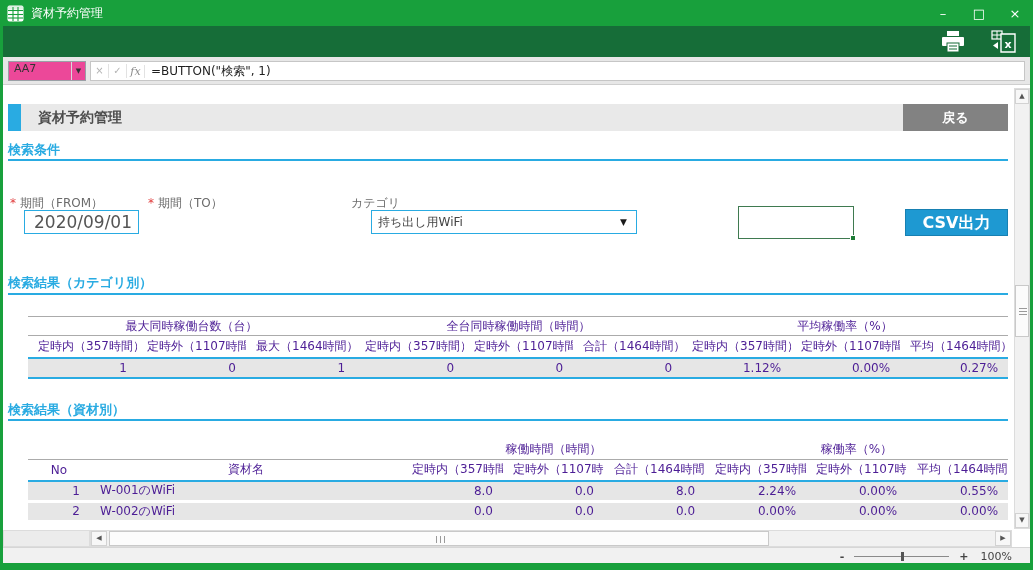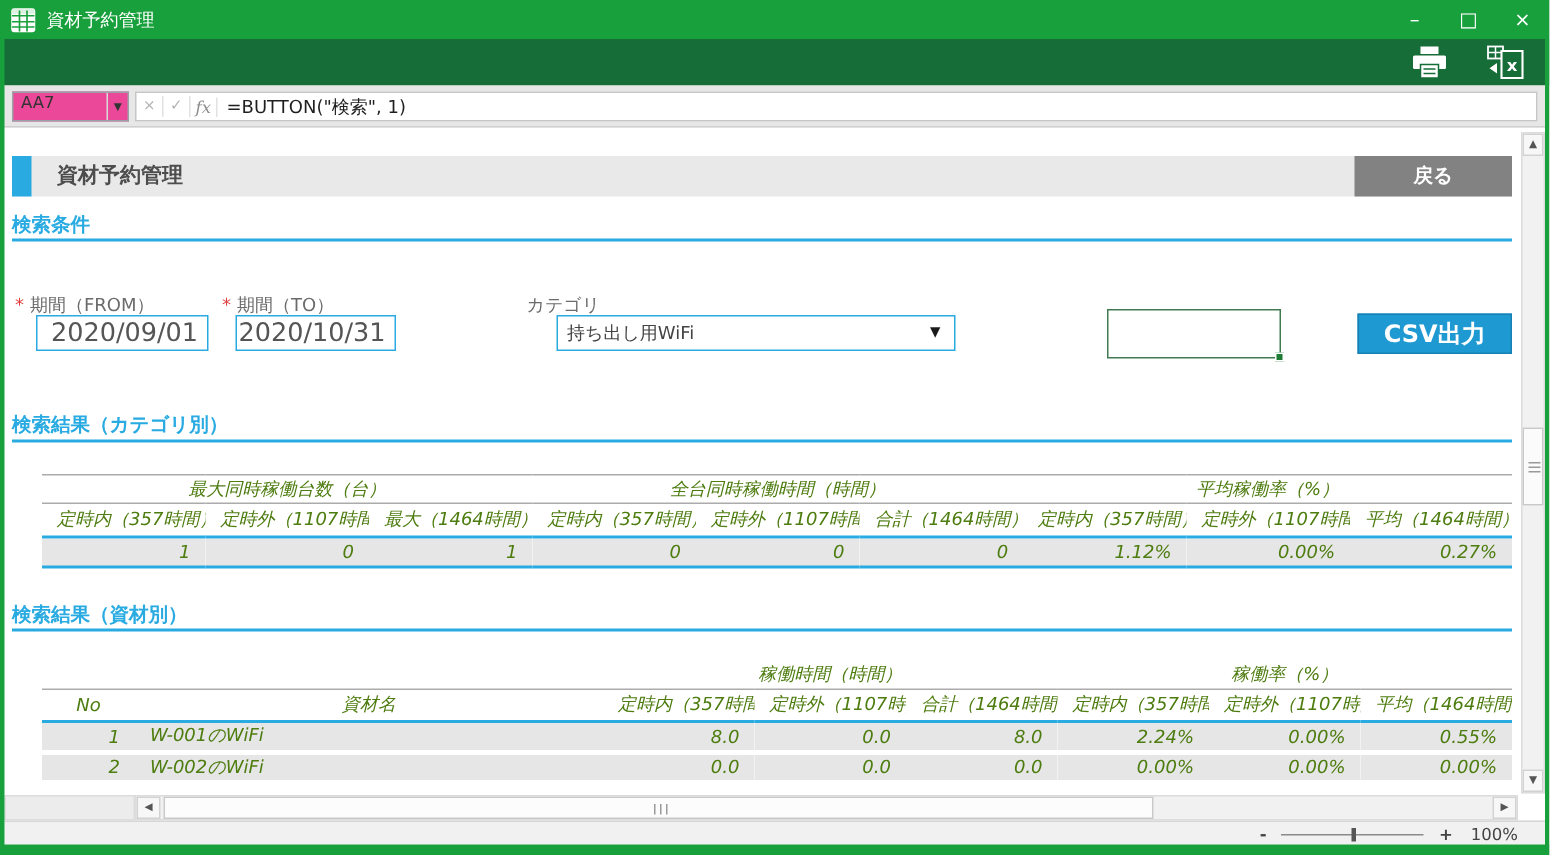--- a/index.html
+++ b/index.html
@@ -68,21 +68,21 @@
     border:1px solid #3f7a50; padding:2px; }
   #search-button { width:110px; height:27px; background:#1E99D2; color:#fff; font-size:13px;
     font-weight:bold; text-align:center; line-height:27px; cursor:default; }
   #search-handle { position:absolute; right:-3px; bottom:-3px; width:6px; height:6px;
     background:#1e7c36; border:1px solid #fff; }
   #csv-button { position:absolute; left:905px; top:209px; width:103px; height:27px;
     background:#1E99D2; border:1px solid #1780b2; color:#fff; font-size:16px; font-weight:bold;
     text-align:center; line-height:25px; cursor:default; }
   
   .rtable { position:absolute; left:28px; border-collapse:collapse; table-layout:fixed;
-    width:980px; font-size:12px; color:#4d7c0f;font-style:italic; }
+    width:980px; font-size:12px; color:#4c1d95; }
   .rtable td, .rtable th { padding:0 10px; font-weight:normal; white-space:nowrap; overflow:hidden; }
   .rtable tr.groups td { text-align:center; height:19px; border-bottom:1px solid #ababab; }
   #table-category tr.groups td { border-top:1px solid #ababab; }
   .rtable tr.cols th { text-align:center; height:22px; border-bottom:2px solid #29ABE2; }
   .rtable tbody td { background:#E6E6E6; height:20px; }
   #table-category tbody td { border-bottom:2px solid #29ABE2; }
   #table-material tbody td { border-bottom:3px solid #ffffff; }
   .ar { text-align:right; } .al { text-align:left; }
   #table-category { top:316px; }
   #table-material { top:440px; }
@@ -179,21 +179,20 @@
     <div id="back-button">戻る</div>
   </div>
 
   <div class="section-title" style="top:141px;">検索条件</div>
   <div class="section-rule" style="top:159px;"></div>
 
   <div class="fld-label" style="left:10px;"><span class="req">*</span><span>期間（FROM）</span></div>
   <input class="txt-input" id="from-input" value="2020/09/01" style="">
 
   <div class="fld-label" style="left:148px;"><span class="req">*</span><span>期間（TO）</span></div>
-  <input class="txt-input" id="to-input" value="2020/10/31" style="">
 
   <div class="fld-label" style="left:351px;">カテゴリ</div>
   <div id="category-select">
     <span>持ち出し用WiFi</span>
     <span class="sel-arrow">▼</span>
   </div>
 
   <div id="search-btn-wrap">
     <div id="search-handle"></div>
   </div>

